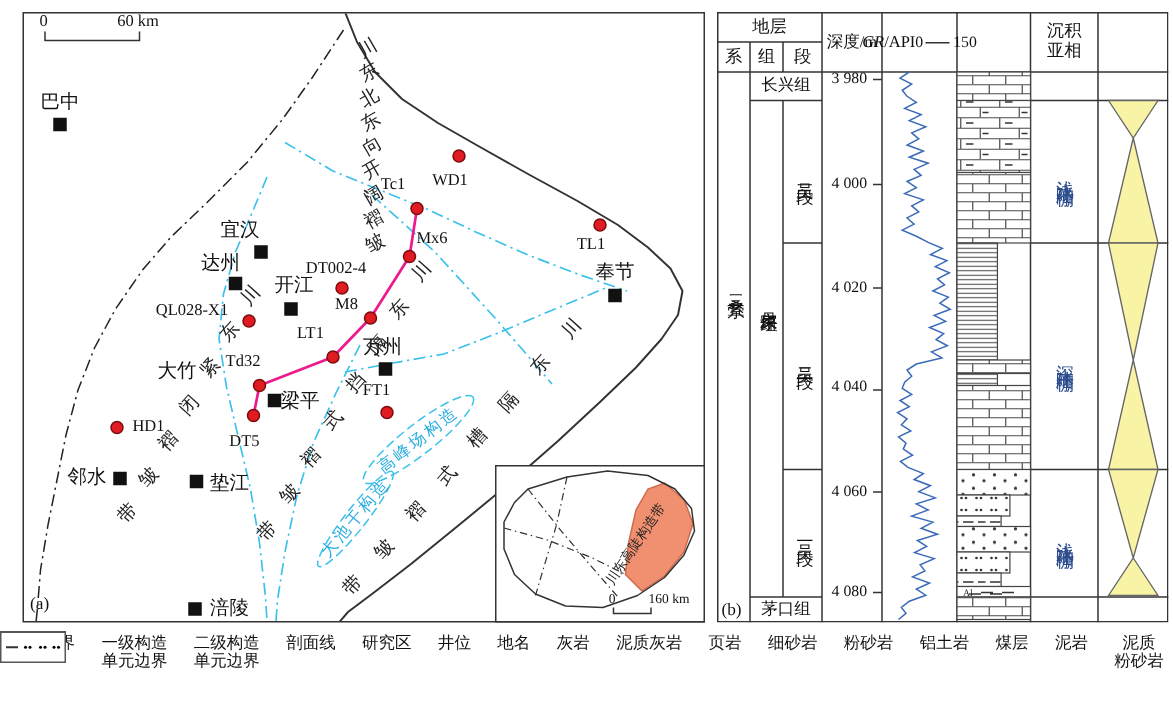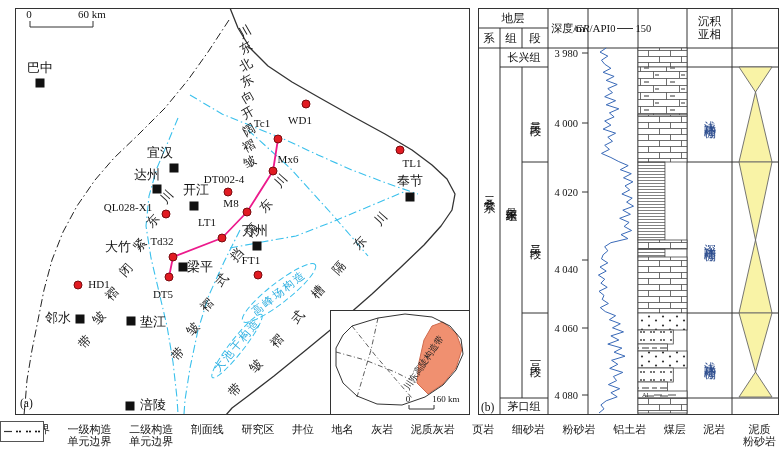--- a/index.html
+++ b/index.html
@@ -137,21 +137,21 @@
       <div class="welllbl" style="left:128px;top:207px">QL028-X1</div>
       <div class="welllbl" style="left:99px;top:284px">HD1</div>
       <div class="welllbl" style="left:163px;top:294px">DT5</div>
       <div class="welllbl" style="left:162px;top:241px">Td32</div>
       <div class="welllbl" style="left:207px;top:222px">LT1</div>
       <div class="welllbl" style="left:231px;top:203px">M8</div>
       <div class="welllbl" style="left:224px;top:179px">DT002-4</div>
       <div class="welllbl" style="left:288px;top:159px">Mx6</div>
       <div class="welllbl" style="left:262px;top:123px">Tc1</div>
       <div class="welllbl" style="left:300px;top:120px">WD1</div>
-      <div class="welllbl" style="left:412px;top:163px">TL1</div>
+      <div class="welllbl" style="left:394px;top:163px">TL1</div>
       <div class="welllbl" style="left:251px;top:260px">FT1</div>
       <div class="foldchar" style="left:238px;top:25px;transform:rotate(-30deg)">川</div>
       <div class="foldchar" style="left:238.625px;top:41.25px;transform:rotate(-30deg)">东</div>
       <div class="foldchar" style="left:239.25px;top:57.5px;transform:rotate(-30deg)">北</div>
       <div class="foldchar" style="left:239.875px;top:73.75px;transform:rotate(-30deg)">东</div>
       <div class="foldchar" style="left:240.5px;top:90px;transform:rotate(-30deg)">向</div>
       <div class="foldchar" style="left:241.125px;top:106.25px;transform:rotate(-30deg)">开</div>
       <div class="foldchar" style="left:241.75px;top:122.5px;transform:rotate(-30deg)">阔</div>
       <div class="foldchar" style="left:242.375px;top:138.75px;transform:rotate(-30deg)">褶</div>
       <div class="foldchar" style="left:243px;top:155px;transform:rotate(-30deg)">皱</div>
@@ -260,21 +260,21 @@
 
     <div class="pb-text vtext" style="left:0;top:180px;width:22px;height:110px;justify-content:flex-start">二叠系</div>
     <div class="pb-text vtext" style="left:22px;top:190px;width:22px;height:90px;justify-content:flex-start;letter-spacing:1px">吴家坪组</div>
     <div class="pb-text" style="left:22px;top:40px;width:48px;height:19px;font-size:11px">长兴组</div>
     <div class="pb-text" style="left:22px;top:390px;width:48px;height:17px;font-size:11px">茅口组</div>
     <div class="panel-tag" style="left:3px;top:393px">(b)</div>
     <div id="pb-extra">
         <div class="depth-lbl" style="left:66px;top:45px">3 980</div>
         <div class="depth-lbl" style="left:66px;top:115px">4 000</div>
         <div class="depth-lbl" style="left:66px;top:184px">4 020</div>
-        <div class="depth-lbl" style="left:66px;top:261px">4 040</div>
+        <div class="depth-lbl" style="left:66px;top:250px">4 040</div>
         <div class="depth-lbl" style="left:66px;top:320px">4 060</div>
         <div class="depth-lbl" style="left:66px;top:387px">4 080</div>
         <div class="pb-text vtext" style="left:44px;top:59px;width:26px;height:95px;position:absolute">吴三段</div>
         <div class="pb-text vtext" style="left:44px;top:154px;width:26px;height:151px;position:absolute">吴二段</div>
         <div class="pb-text vtext" style="left:44px;top:305px;width:26px;height:85px;position:absolute">吴一段</div>
         <div class="pb-text vtext facies-text" style="left:209px;top:59px;width:45px;height:95px;position:absolute;font-size:12px">浅水陆棚</div>
         <div class="pb-text vtext facies-text" style="left:209px;top:154px;width:45px;height:151px;position:absolute;font-size:12px">深水陆棚</div>
         <div class="pb-text vtext facies-text" style="left:209px;top:305px;width:45px;height:85px;position:absolute;font-size:12px">浅水陆棚</div>
       </div>
   </div>

